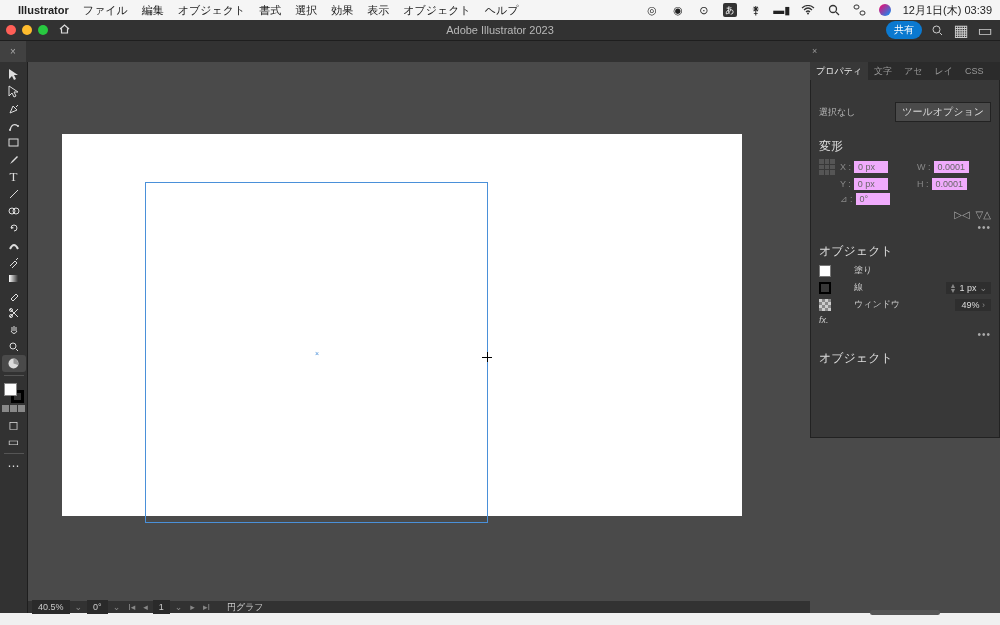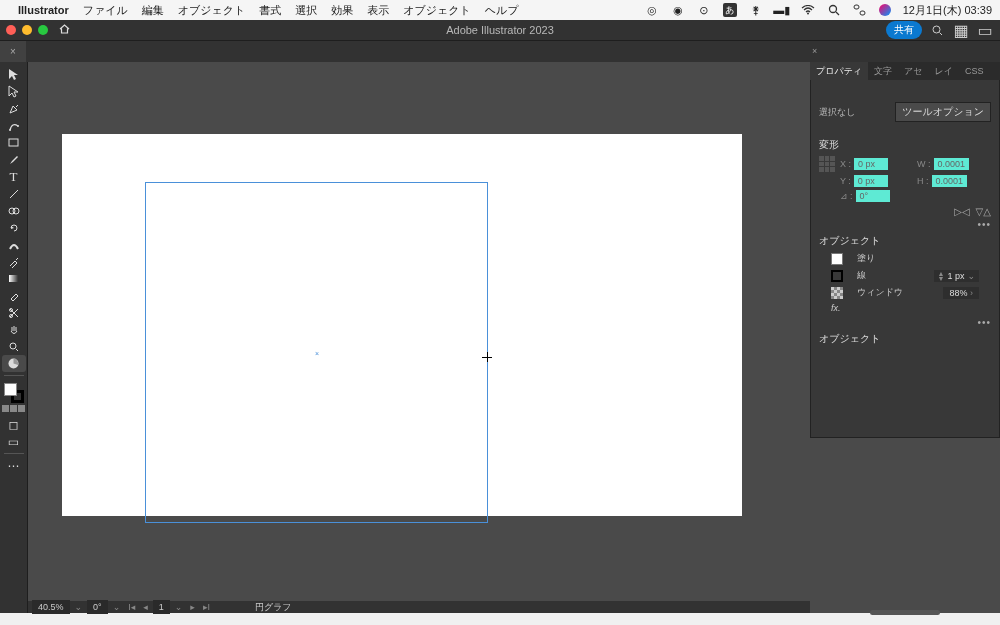--- a/index.html
+++ b/index.html
@@ -46,29 +46,29 @@
 .right-panels { position: absolute; right: 0; top: 0; width: 190px; bottom: 0; }
 .panel-x { position: absolute; top: -18px; left: 0; color: #999; font-size: 9px; padding: 2px; }
 .tabhdr { height: 18px; background: #2b2b2b; display: flex; align-items: center; font-size: 9px; }
 .tabhdr span { padding: 0 6px; color: #999; height: 100%; display: flex; align-items: center; cursor: pointer; }
 .tabhdr span.act { background: #383838; color: #eee; }
 .panel-body { background: #383838; padding: 6px 8px; font-size: 9px; color: #ccc; }
 .panel-body.main { height: 358px; border: 1px solid #222; border-top: none; }
 .row { display: flex; align-items: center; justify-content: space-between; margin: 16px 0; }
 .lbl { color: #bbb; }
 .btn-opt { background: #4a4a4a; padding: 2px 6px; font-size: 10px; color: #ddd; border: 1px solid #222; }
-.sect { color: #ddd; font-size: 10px; margin: 4px 0 4px; }
+.sect { color: #ddd; font-size: 12px; margin: 10px 0 4px; }
 .transform-grid { display: grid; grid-template-columns: 18px 1fr 1fr; gap: 3px; align-items: center; font-size: 9px; }
 .tg-ref { width: 16px; height: 16px; display: grid; grid-template-columns: repeat(3,1fr); grid-template-rows: repeat(3,1fr); gap: 1px; }
 .tg-ref span { background: #555; }
 .tg-lbl { color: #888; display: flex; align-items: center; gap: 3px; }
-.tg-val { background: #5eead4; color: #666; padding: 1px 4px; min-width: 34px; font-size: 9px; }
+.tg-val { background: #f0abfc; color: #666; padding: 1px 4px; min-width: 34px; font-size: 9px; }
 .flip { display: flex; gap: 6px; justify-content: flex-end; margin-top: 4px; color: #aaa; font-size: 10px; }
 .ellips { text-align: right; color: #aaa; letter-spacing: 1px; font-size: 10px; margin-top: 2px; }
-.appear-row { display: flex; align-items: center; gap: 14px; margin: 4px 12px; font-size: 9px; }
+.appear-row { display: flex; align-items: center; gap: 23px; margin: 4px 0; font-size: 9px; }
 .sw { width: 12px; height: 12px; }
 .sw.fill { background: #fff; border: 1px solid #777; }
 .sw.stroke { border: 2px solid #000; background: #383838; }
 .sw.opac { background: repeating-conic-gradient(#888 0 25%, #ccc 0 50%) 0 0/6px 6px; }
 .stroke-val { background: #2e2e2e; padding: 1px 4px; color: #ddd; display: flex; align-items: center; gap: 3px; }
 .opac-val { background: #2e2e2e; padding: 1px 6px; color: #ddd; }
 .scrollthumb { position: absolute; bottom: -2px; left: 50%; transform: translateX(-50%); width: 70px; height: 5px; background: #555; border-radius: 3px; }
 </style>
 </head>
 <body>
@@ -282,21 +282,21 @@
       </span>
     <span class="arr">⌄</span>
     <span class="arr">I◂</span>
     <span class="arr">◂</span>
     <span class="fld">
         <span>1</span>
       </span>
     <span class="arr">⌄</span>
     <span class="arr">▸</span>
     <span class="arr">▸I</span>
-    <span style="margin-left:40px">円グラフ</span>
+    <span style="margin-left:12px">円グラフ</span>
   </div>
 
   <div class="right-panels">
     <div class="panel-x">×</div>
     <div class="tabhdr">
       <span class="act">プロパティ</span>
       <span>文字</span>
       <span>アセ</span>
       <span>レイ</span>
       <span>CSS</span>
@@ -361,21 +361,21 @@
         <span class="stroke-val">
           <span style="color:#888;font-size:7px;line-height:5px;">▲<br>▼</span>
           <span>1 px</span>
           <span style="color:#888;">⌄</span>
         </span>
       </div>
       <div class="appear-row">
         <span class="sw opac"></span>
         <span>ウィンドウ</span>
         <span style="flex:1"></span>
-        <span class="opac-val"><span>88%</span> <span style="color:#888;">›</span></span>
+        <span class="opac-val"><span>49%</span> <span style="color:#888;">›</span></span>
       </div>
       <div class="appear-row">
         <span style="font-style:italic;">fx.</span>
       </div>
       <div class="ellips">•••</div>
 
       <div class="sect">オブジェクト</div>
       <div class="scrollthumb"></div>
     </div>
   </div>

